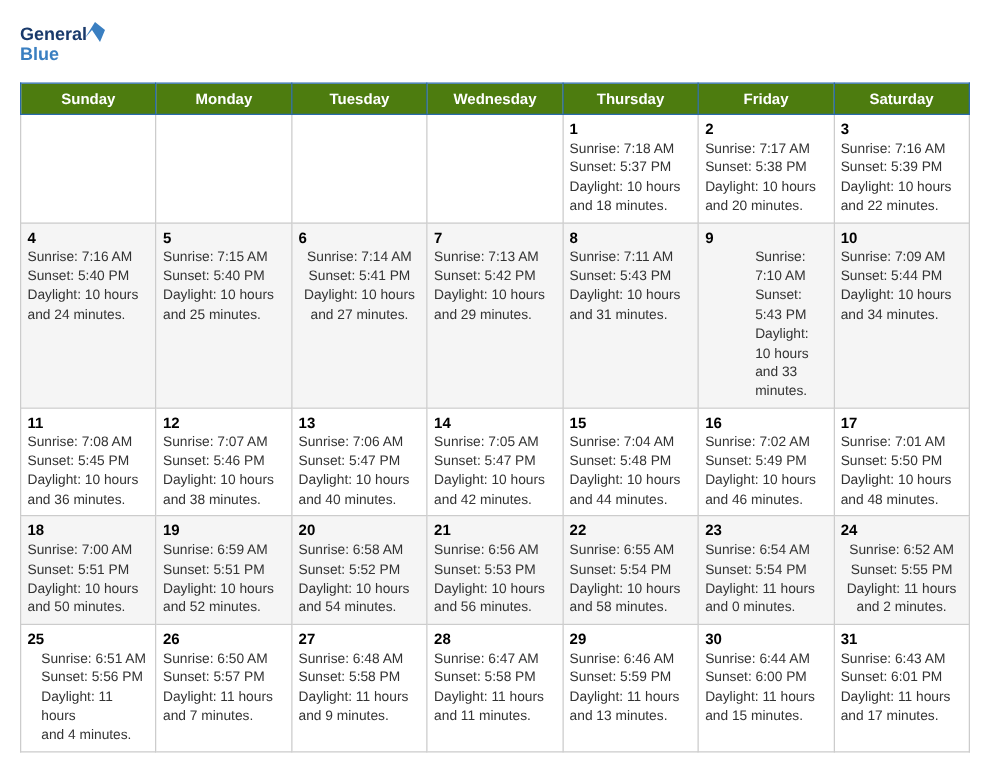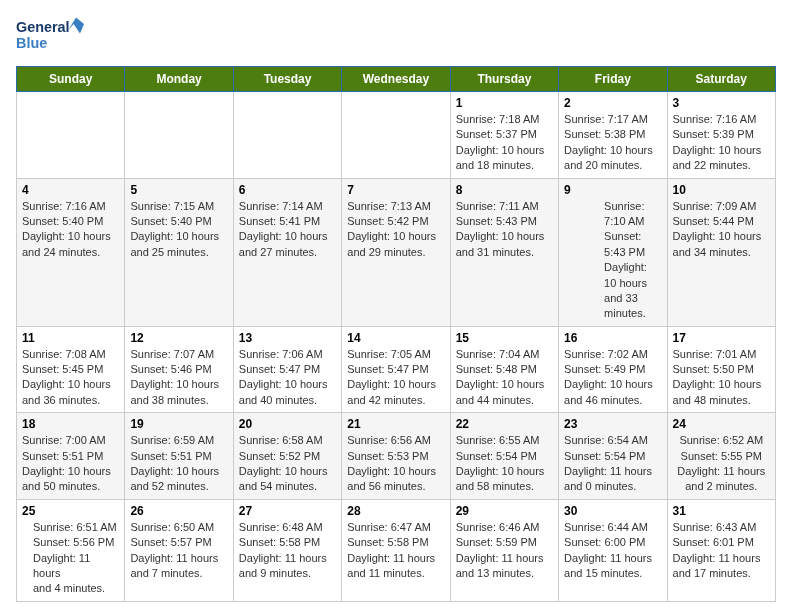--- a/index.html
+++ b/index.html
@@ -147,21 +147,21 @@
         </td>
         <td>
           <span class="day-number">5</span>
           <div class="day-info" style="white-space: pre-line;">Sunrise: 7:15 AM
 Sunset: 5:40 PM
 Daylight: 10 hours
 and 25 minutes.</div>
         </td>
         <td>
           <span class="day-number">6</span>
-          <div class="day-info" style="white-space: pre-line;">Sunrise: 7:14 AM
+          <div class="day-info" style="white-space: pre-line; text-align: center;">Sunrise: 7:14 AM
 Sunset: 5:41 PM
 Daylight: 10 hours
 and 27 minutes.</div>
         </td>
         <td>
           <span class="day-number">7</span>
           <div class="day-info" style="white-space: pre-line;">Sunrise: 7:13 AM
 Sunset: 5:42 PM
 Daylight: 10 hours
 and 29 minutes.</div>

